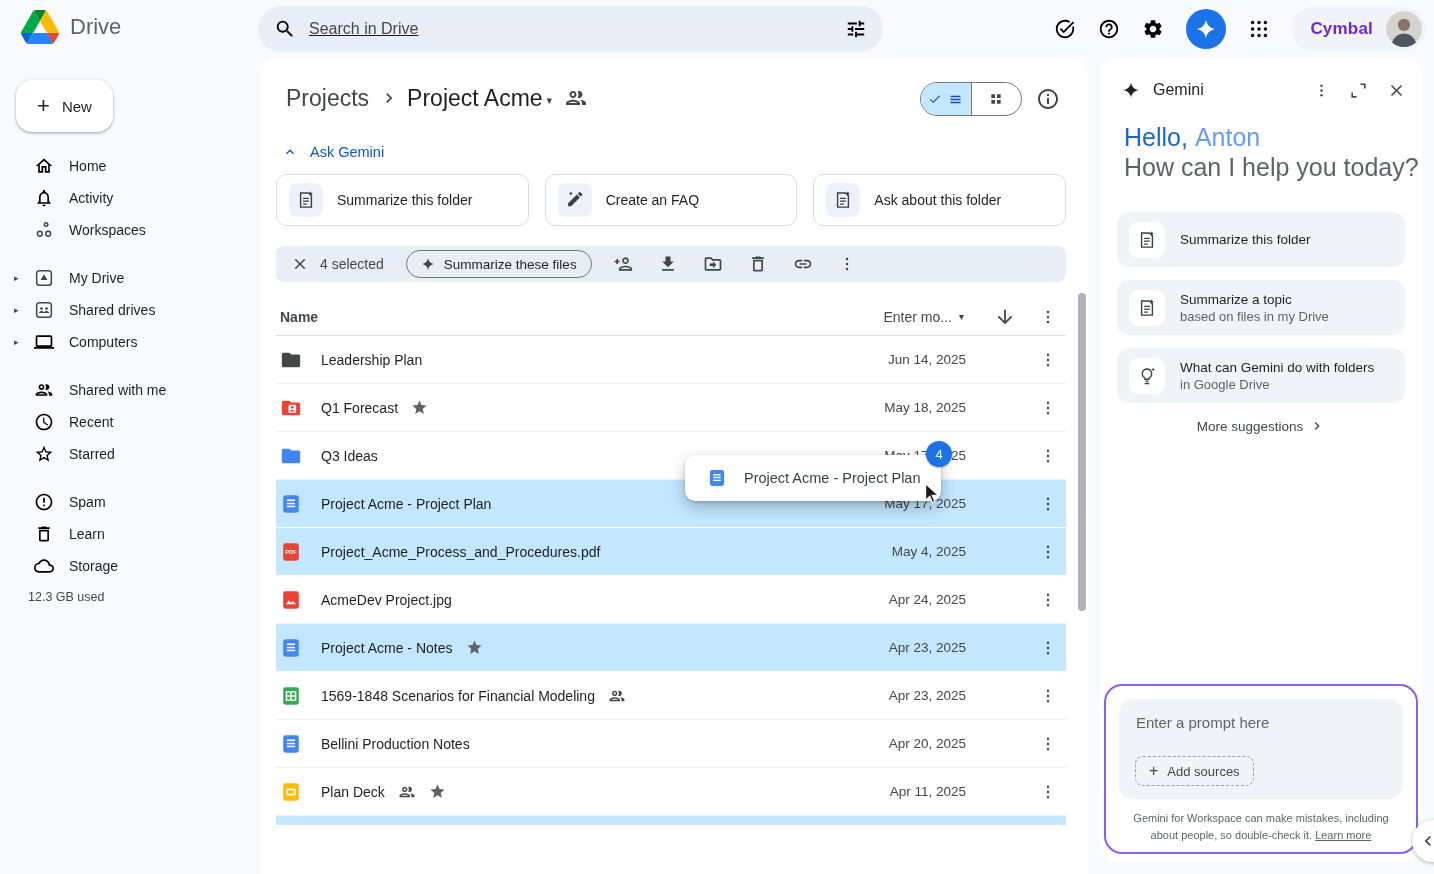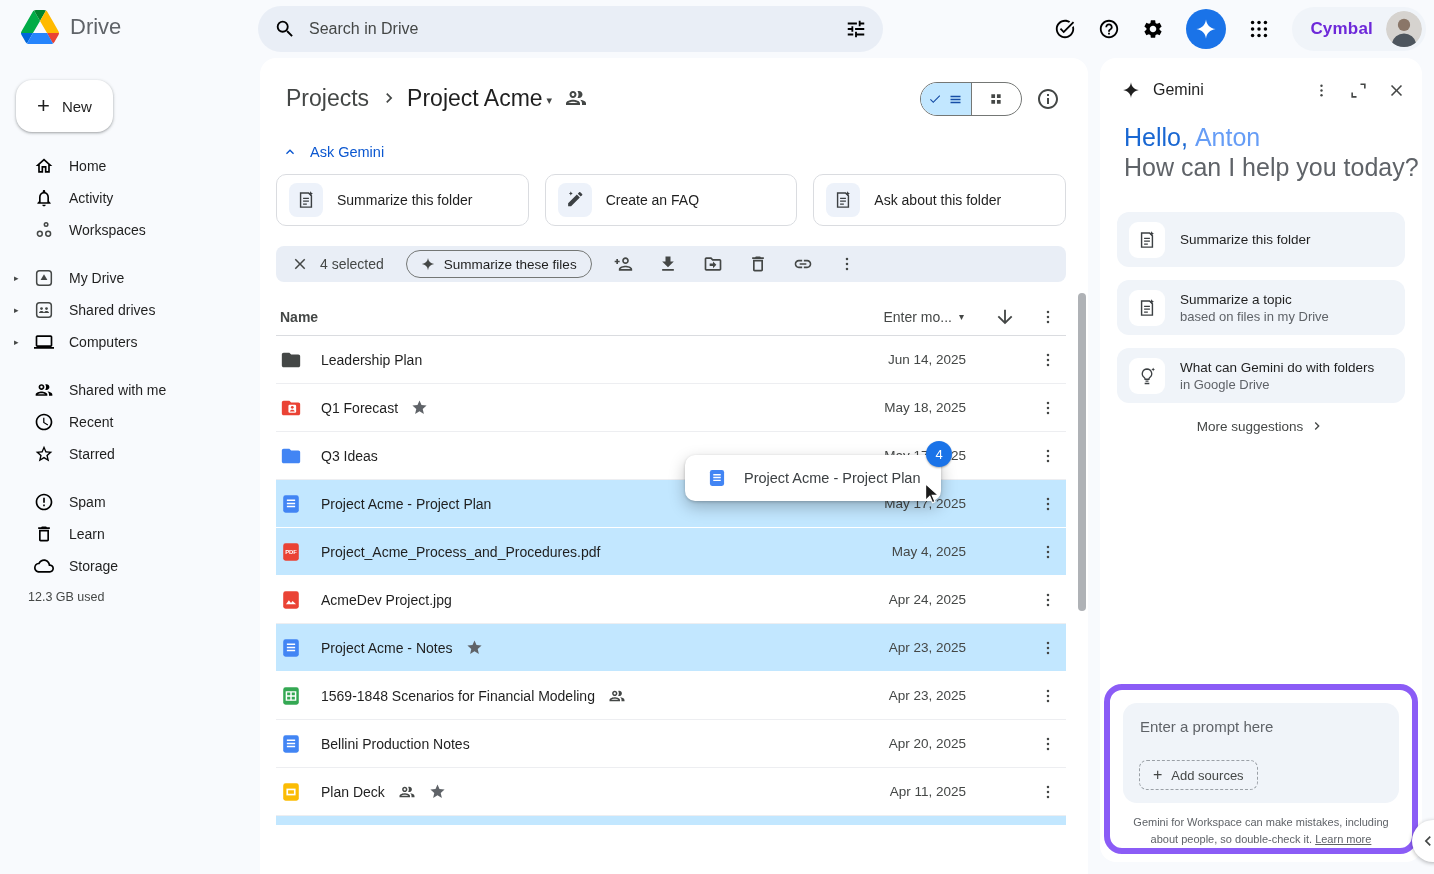--- a/index.html
+++ b/index.html
@@ -6,21 +6,21 @@
   html,body { width:1434px; height:874px; overflow:hidden; }
   body { font-family:"Liberation Sans","DejaVu Sans",sans-serif; background:#F8FAFD; position:relative; color:#1F1F1F; }
   svg { display:block; }
   .ic { fill:currentColor; }
 
   
   .topbar { position:absolute; top:0; left:0; right:0; height:58px; }
   .logo { position:absolute; left:21px; top:10px; display:flex; align-items:center; gap:11px; }
   .logo-text { font-size:22px; color:#5F6368; }
   .searchbar { position:absolute; left:258px; top:6px; width:625px; height:46px; border-radius:24px; background:#E9EEF6; display:flex; align-items:center; padding:0 16px; gap:13px; }
-  .searchbar input { border:none; outline:none; background:transparent; font-size:16px; color:#1F1F1F; flex:1; font-family:inherit; }
+  .searchbar input { border:none; outline:none; background:transparent; font-size:16px; color:#1F1F1F; flex:1; font-family:inherit;text-decoration:underline; }
   .searchbar input::placeholder { color:#444746; opacity:1; }
   .top-actions { position:absolute; right:8px; top:7px; height:44px; display:flex; align-items:center; gap:22px; color:#444746; }
   .tico { width:22px; height:22px; color:#444746; cursor:pointer; }
   .gem-circle { width:40px; height:40px; border-radius:50%; background:#1A73E8; display:grid; place-items:center; color:#fff; cursor:pointer; }
   .brand-pill { display:flex; align-items:center; gap:13px; background:#F0F4F9; border-radius:24px; padding:4px 4px 4px 18px; height:44px; }
   .brand-name { font-size:17px; font-weight:700; letter-spacing:.2px; color:#6d28d9; }
   .avatar { width:36px; height:36px; border-radius:50%; overflow:hidden; }
 
   
   .sidebar { position:absolute; left:0; top:58px; width:260px; bottom:0; }
@@ -93,21 +93,21 @@
   .greet-hello { color:#1967D2; font-weight:500; }
   .greet-name { color:#669DF6; font-weight:500; }
   .greet-q { color:#5F6368; }
   .gp-cards { position:absolute; left:17px; right:17px; top:154px; display:flex; flex-direction:column; gap:13px; }
   .gcard { background:#F0F4F9; border-radius:12px; min-height:55px; display:flex; align-items:center; gap:15px; padding:9px 12px; cursor:pointer; }
   .gcard-ic { width:36px; height:36px; background:#fff; border-radius:9px; display:grid; place-items:center; color:#3C4043; flex:none; }
   .gcard-t { font-size:13.5px; font-weight:500; color:#1F1F1F; }
   .gcard-s { font-size:13px; color:#5F6368; margin-top:2px; }
   .gp-more { position:absolute; left:0; right:0; top:360px; display:flex; justify-content:center; align-items:center; gap:6px; font-size:13.5px; font-weight:500; color:#444746; cursor:pointer; }
   .gp-more .gico { width:16px; height:16px; }
-  .gp-bottom { position:absolute; left:4px; right:4px; bottom:8px; height:170px; border:6px solid #8b5cf6; border-radius:18px; background:#fff; }
+  .gp-bottom { position:absolute; left:4px; right:4px; bottom:8px; height:170px; border:2px solid #8b5cf6; border-radius:18px; background:#fff; }
   .gp-input { position:absolute; left:13px; right:13px; top:13px; height:100px; background:#F0F4F9; border-radius:14px; padding:15px 17px; cursor:text; }
   .gp-ph { font-size:15px; color:#5F6368; }
   .addsrc { position:absolute; left:16px; bottom:13px; height:30px; display:inline-flex; align-items:center; gap:9px; padding:0 13px; border:1px dashed #9AA0A6; border-radius:8px; font-size:13px; color:#444746; background:transparent; cursor:pointer; }
   .gp-disc { position:absolute; left:16px; right:16px; top:124px; font-size:11px; color:#5F6368; text-align:center; line-height:1.55; }
   .learn { text-decoration:underline; cursor:pointer; }
 
   .edge-btn { position:absolute; left:1412px; top:820px; width:42px; height:42px; border-radius:50%; background:#fff; box-shadow:0 1px 4px rgba(0,0,0,.3); display:flex; align-items:center; padding-left:6px; z-index:60; cursor:pointer; color:#444746; }
 </style>
 </head>
 <body>

